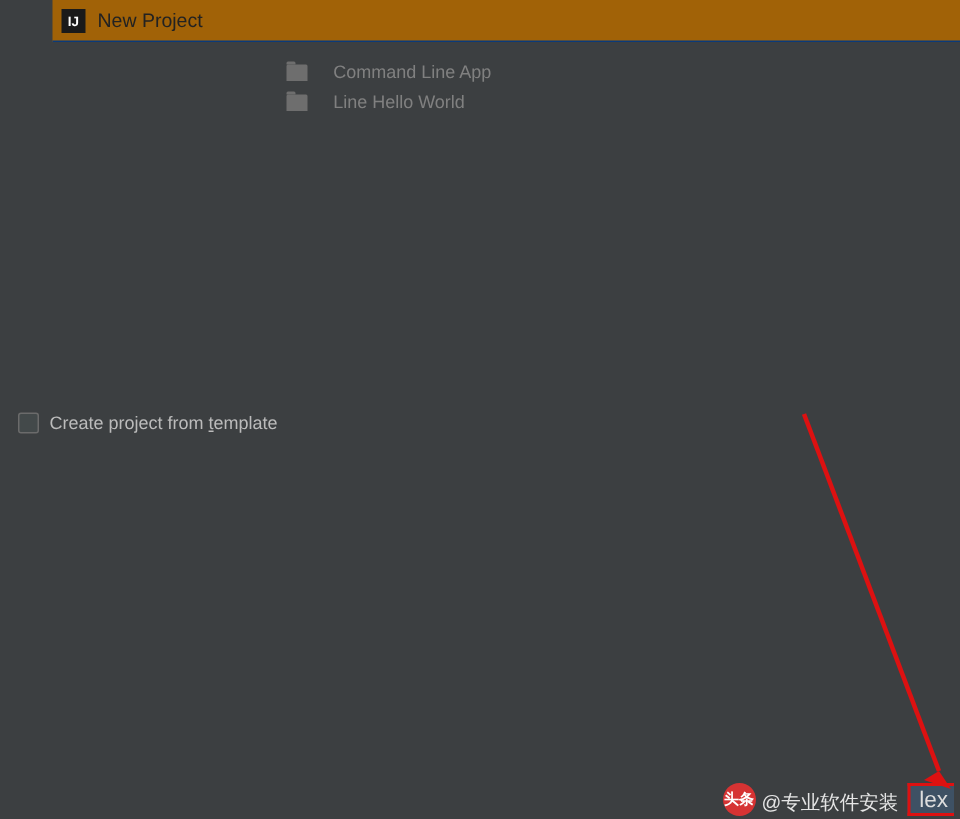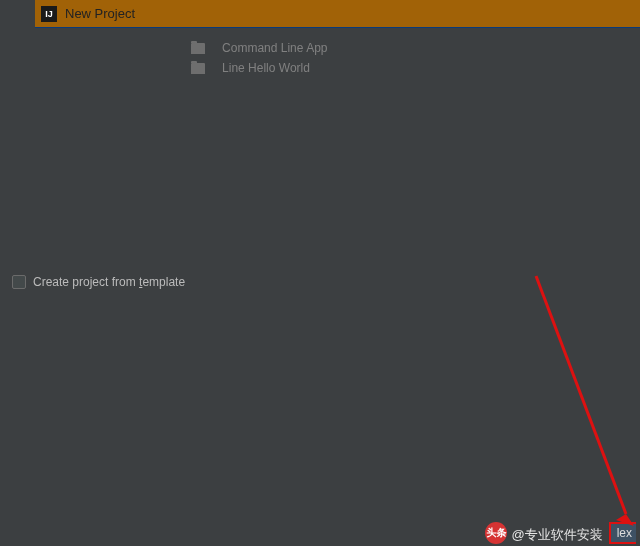--- a/index.html
+++ b/index.html
@@ -133,21 +133,21 @@
     }
     .button-fragment {
       border: 2px solid #d11;
       border-right: none;
       height: 22px;
       display: flex;
       align-items: center;
       padding: 0 4px 0 6px;
       background: #3e5164;
       color: #ddd;
-      font-size: 12px;
+      font-size: 15px;
     }
     .arrow {
       position: absolute;
       top: 270px;
       left: 530px;
       pointer-events: none;
     }
   </style>
 </head>
 <body>

